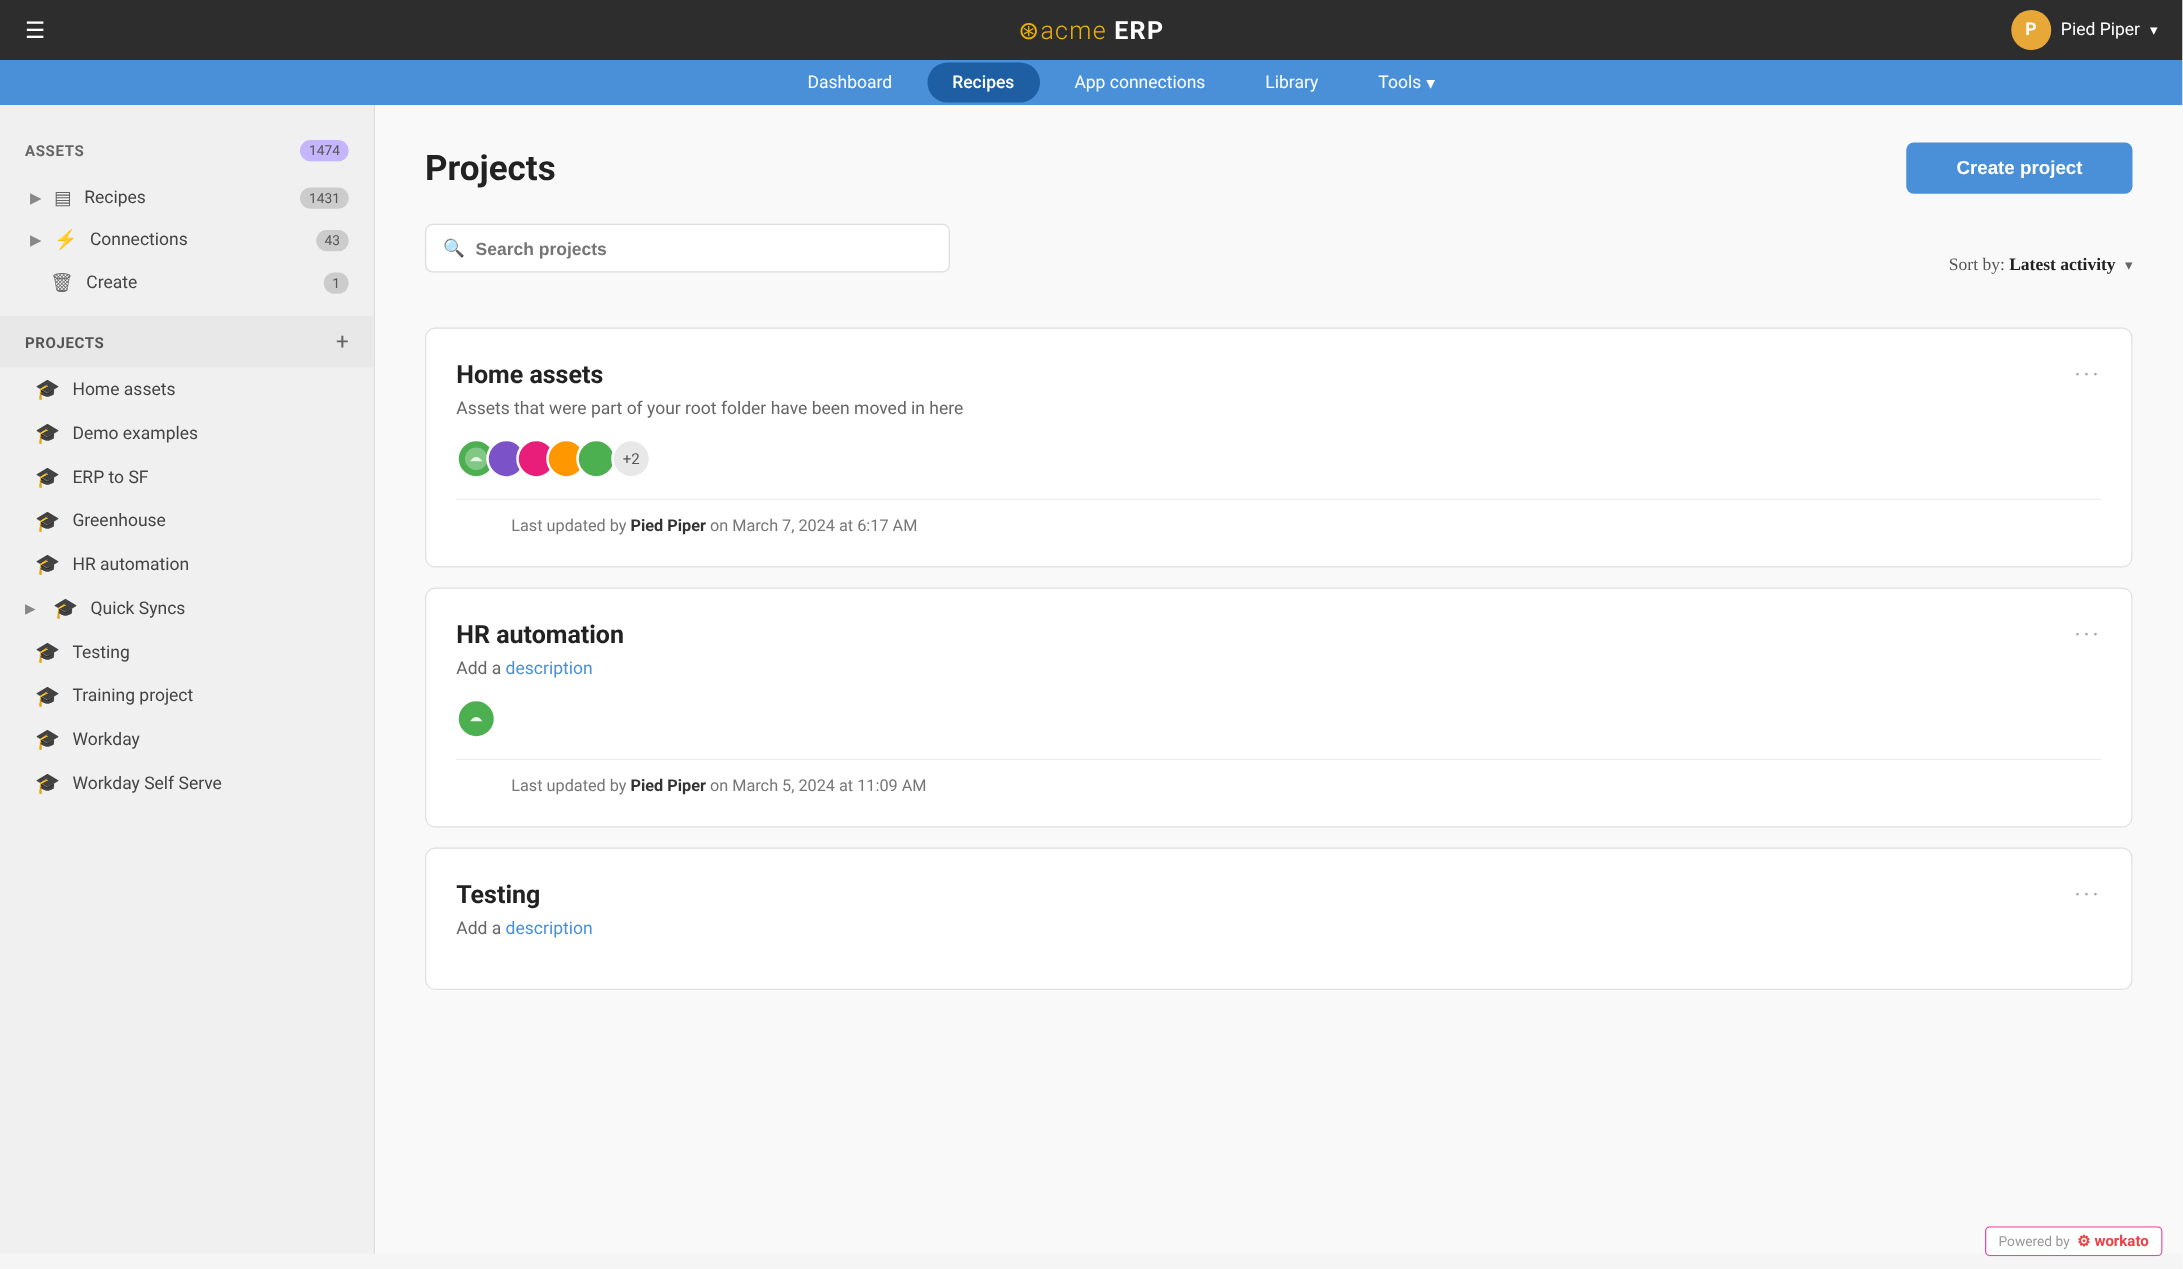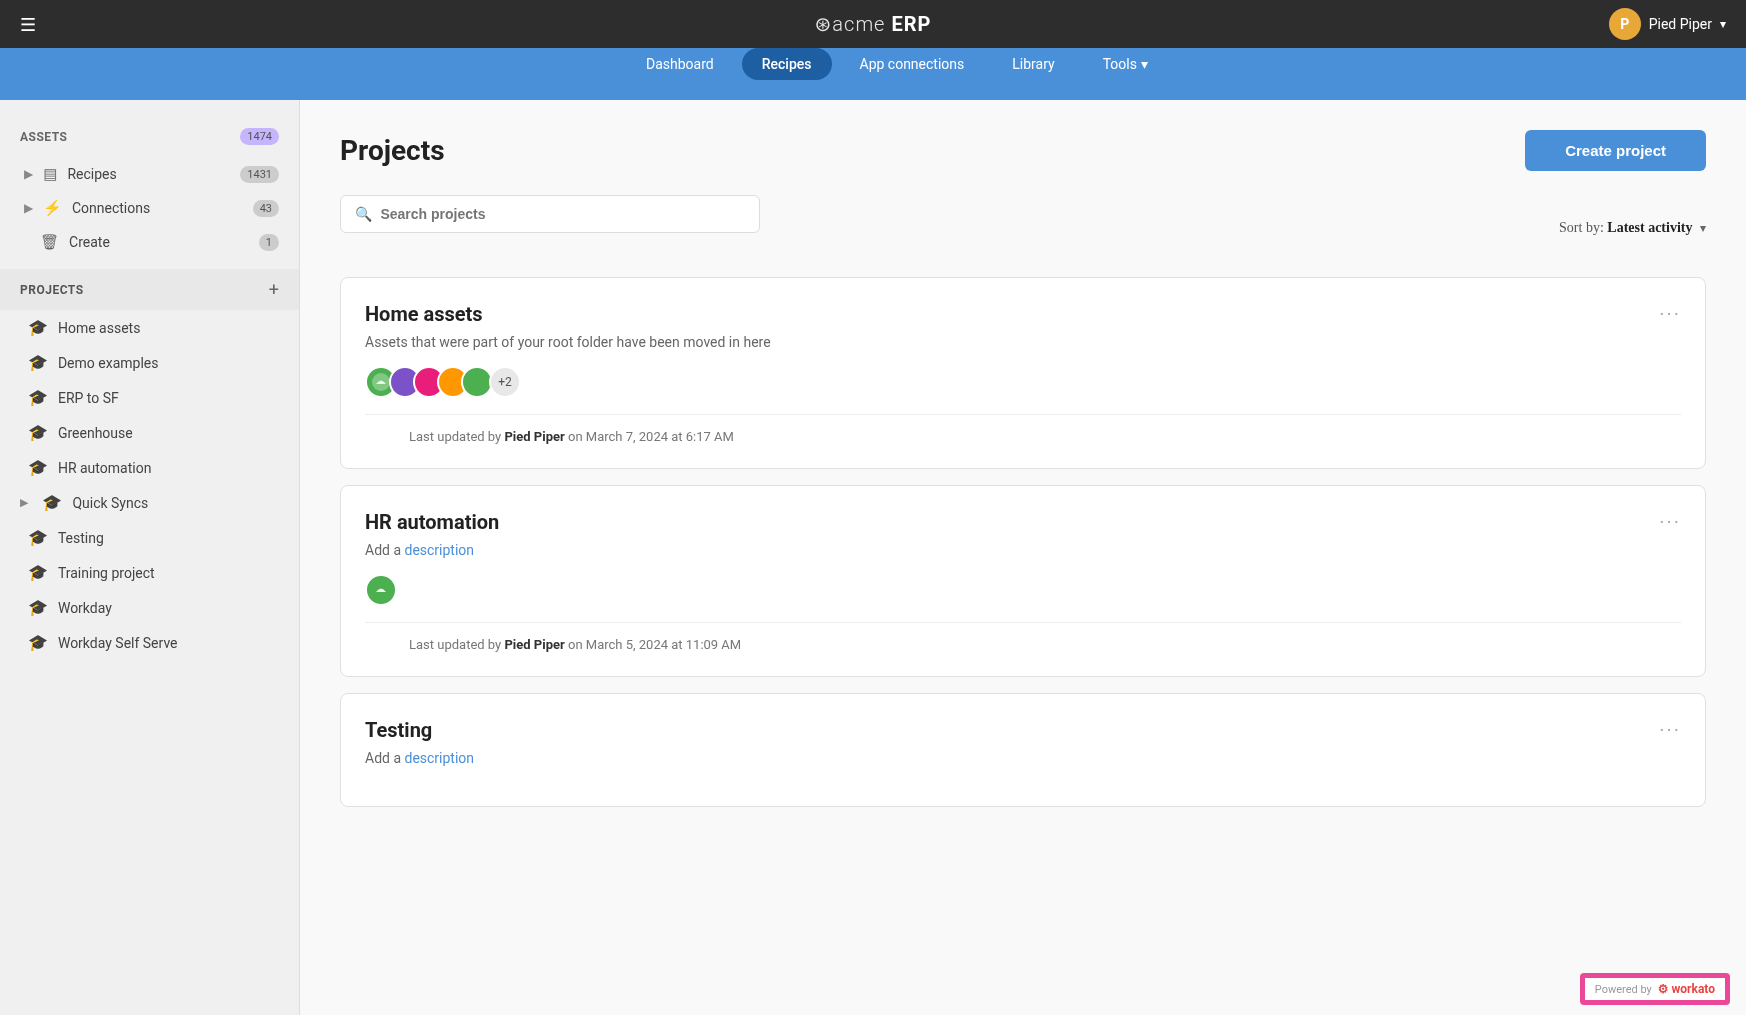--- a/index.html
+++ b/index.html
@@ -44,23 +44,23 @@
       justify-content: center;
       color: white;
       font-weight: 700;
       font-size: 14px;
     }
     .user-name { font-size: 14px; }
 
     
     .subnav {
       background: #4a90d9;
-      height: 52px;
-      display: flex;
-      align-items: flex-start;
+      height: 36px;
+      display: flex;
+      align-items: center;
       justify-content: center;
       gap: 8px;
       padding-left: 48px;
     }
     .subnav-item {
       padding: 8px 20px;
       color: white;
       font-size: 14px;
       cursor: pointer;
       border-radius: 20px;
@@ -296,40 +296,40 @@
       margin-left: 44px;
     }
     .card-footer strong { color: #333; }
 
     
     .powered-by {
       position: fixed;
       bottom: 10px;
       right: 16px;
       background: white;
-      border: 5px solid #ec4899;
+      border: 1px solid #ec4899;
       border-radius: 4px;
       padding: 4px 10px;
       font-size: 11px;
       color: #999;
       display: flex;
       align-items: center;
       gap: 6px;
     }
     .workato-logo { font-weight: 700; color: #e84444; font-size: 12px; }
   </style>
 </head>
 <body>
 
 <div class="topbar">
   <div class="hamburger">
     <span>☰</span>
   </div>
   <div class="topbar-logo">
-    <span style="color:#e5e5e5">⊛acme</span><strong> ERP</strong>
+    <span style="color:#eab308">⊛acme</span><strong> ERP</strong>
   </div>
   <div class="user-badge">
     <div class="user-avatar">
       <span>P</span>
     </div>
     <span class="user-name">Pied Piper</span>
     <span style="color:white;font-size:12px">▾</span>
   </div>
 </div>
 

